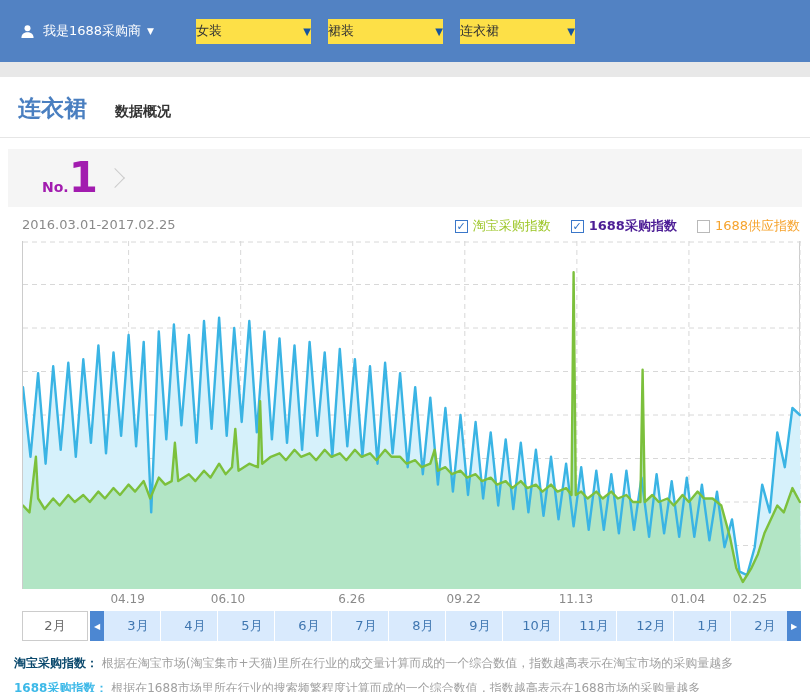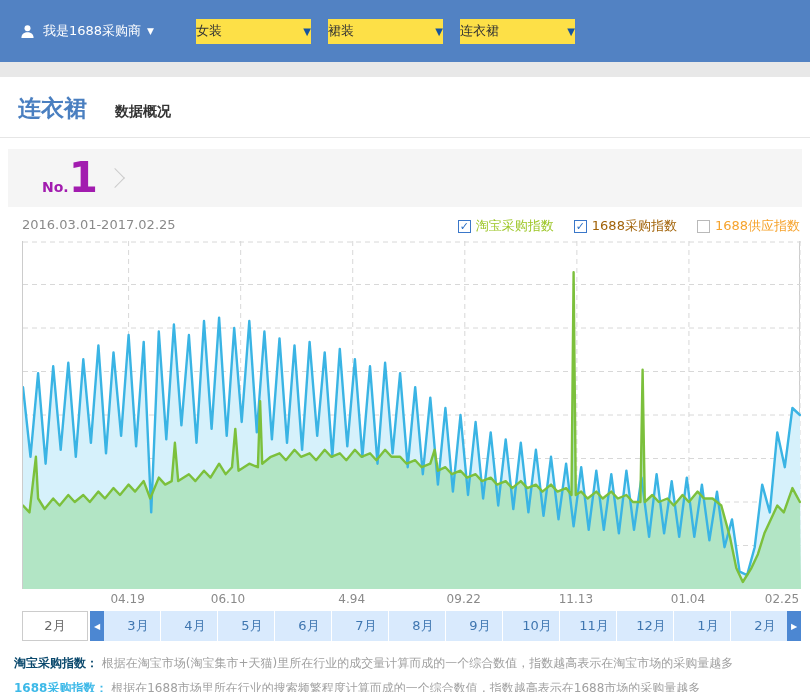--- a/index.html
+++ b/index.html
@@ -110,21 +110,21 @@
 
 <div class="chart-header">
   <span class="date-range">2016.03.01-2017.02.25</span>
   <div class="legend">
     <span class="legend-item">
       <span class="cbx checked">✓</span>
       <span style="color: rgb(156, 198, 38);">淘宝采购指数</span>
     </span>
     <span class="legend-item">
       <span class="cbx checked">✓</span>
-      <span style="color: #a16207;">1688采购指数</span>
+      <span style="color: #4c1d95; font-weight: bold;">1688采购指数</span>
     </span>
     <span class="legend-item">
       <span class="cbx"></span>
       <span style="color: rgb(246, 163, 45);">1688供应指数</span>
     </span>
   </div>
 </div>
 
 <div class="plot-wrap">
   <svg id="chart-svg" width="778" height="348" viewBox="0 0 778 348">
@@ -145,25 +145,25 @@
       <line x1="777" y1="0" x2="777" y2="348" stroke="#d8d8d8" stroke-dasharray="5,4" stroke-width="1"></line>
       <path d="M0,348 L0.0,146.2 L7.5,215.8 L15.1,132.2 L22.6,222.7 L30.2,125.3 L37.7,208.8 L45.3,121.8 L52.8,215.8 L60.3,118.3 L67.9,201.8 L75.4,104.4 L83.0,212.3 L90.5,111.4 L98.1,194.9 L105.6,94.0 L113.1,205.3 L120.7,100.9 L128.2,271.4 L135.8,90.5 L143.3,198.4 L150.9,83.5 L158.4,184.4 L165.9,94.0 L173.5,201.8 L181.0,80.0 L188.6,187.9 L196.1,76.6 L203.7,194.9 L211.2,87.0 L218.7,181.0 L226.3,80.0 L233.8,191.4 L241.4,90.5 L248.9,198.4 L256.5,97.4 L264.0,201.8 L271.5,104.4 L279.1,208.8 L286.6,100.9 L294.2,194.9 L301.7,111.4 L309.3,215.8 L316.8,107.9 L324.3,205.3 L331.9,118.3 L339.4,215.8 L347.0,125.3 L354.5,222.7 L362.1,121.8 L369.6,212.3 L377.1,132.2 L384.7,226.2 L392.2,146.2 L399.8,233.2 L407.3,156.6 L414.9,243.6 L422.4,167.0 L429.9,250.6 L437.5,174.0 L445.0,254.0 L452.6,181.0 L460.1,257.5 L467.7,191.4 L475.2,264.5 L482.7,198.4 L490.3,268.0 L497.8,201.8 L505.4,271.4 L512.9,208.8 L520.5,274.9 L528.0,215.8 L535.5,278.4 L543.1,222.7 L550.6,285.4 L558.2,226.2 L565.7,288.8 L573.3,229.7 L580.8,288.8 L588.3,233.2 L595.9,292.3 L603.4,229.7 L611.0,288.8 L618.5,236.6 L626.1,295.8 L633.6,233.2 L641.1,292.3 L648.7,240.1 L656.2,295.8 L663.8,236.6 L671.3,295.8 L678.9,243.6 L686.4,299.3 L694.0,250.6 L701.5,306.2 L709.0,278.4 L716.6,330.6 L724.1,334.1 L731.7,306.2 L739.2,243.6 L746.8,271.4 L754.3,191.4 L761.8,226.2 L769.4,167.0 L776.9,174.0 L778,348 Z" fill="#d6f1fb" stroke="none"></path>
       <path d="M0,348 L0.0,264.5 L6.5,271.4 L12.9,215.8 L15.1,257.5 L21.6,268.0 L30.2,257.5 L36.6,264.5 L45.3,254.0 L51.7,261.0 L60.3,254.0 L66.8,261.0 L75.4,250.6 L81.9,257.5 L90.5,247.1 L97.0,254.0 L105.6,243.6 L112.1,250.6 L120.7,240.1 L127.2,257.5 L135.8,236.6 L142.2,243.6 L148.7,240.1 L151.9,201.8 L155.2,240.1 L165.9,233.2 L172.4,240.1 L181.0,229.7 L187.5,236.6 L196.1,222.7 L202.6,233.2 L209.0,226.2 L212.3,187.9 L215.5,229.7 L226.3,222.7 L234.9,226.2 L237.1,160.1 L239.2,222.7 L247.8,215.8 L256.5,212.3 L262.9,219.2 L271.5,208.8 L278.0,215.8 L286.6,212.3 L293.1,219.2 L301.7,208.8 L308.2,215.8 L316.8,212.3 L323.3,219.2 L331.9,208.8 L338.4,215.8 L347.0,212.3 L353.4,219.2 L362.1,208.8 L368.5,215.8 L377.1,215.8 L383.6,222.7 L392.2,219.2 L398.7,226.2 L407.3,222.7 L411.6,208.8 L414.9,229.7 L422.4,226.2 L428.9,233.2 L437.5,229.7 L444.0,236.6 L452.6,233.2 L459.0,240.1 L467.7,236.6 L474.1,243.6 L482.7,240.1 L489.2,247.1 L497.8,240.1 L504.3,247.1 L512.9,243.6 L519.4,250.6 L528.0,243.6 L534.5,250.6 L543.1,247.1 L548.5,254.0 L550.6,31.3 L552.8,254.0 L558.2,250.6 L564.6,257.5 L573.3,250.6 L579.7,257.5 L588.3,250.6 L594.8,257.5 L603.4,254.0 L609.9,261.0 L617.4,261.0 L619.6,128.8 L621.8,261.0 L629.3,254.0 L635.8,261.0 L644.4,257.5 L650.8,264.5 L659.5,254.0 L665.9,261.0 L674.6,250.6 L681.0,257.5 L689.6,257.5 L698.3,264.5 L706.9,295.8 L713.3,327.1 L719.8,341.0 L728.4,327.1 L734.9,313.2 L741.4,292.3 L747.8,278.4 L754.3,264.5 L760.8,271.4 L769.4,247.1 L776.9,261.0 L778,348 Z" fill="#b2e5c5" stroke="none"></path>
       <path d="M0.0,146.2 L7.5,215.8 L15.1,132.2 L22.6,222.7 L30.2,125.3 L37.7,208.8 L45.3,121.8 L52.8,215.8 L60.3,118.3 L67.9,201.8 L75.4,104.4 L83.0,212.3 L90.5,111.4 L98.1,194.9 L105.6,94.0 L113.1,205.3 L120.7,100.9 L128.2,271.4 L135.8,90.5 L143.3,198.4 L150.9,83.5 L158.4,184.4 L165.9,94.0 L173.5,201.8 L181.0,80.0 L188.6,187.9 L196.1,76.6 L203.7,194.9 L211.2,87.0 L218.7,181.0 L226.3,80.0 L233.8,191.4 L241.4,90.5 L248.9,198.4 L256.5,97.4 L264.0,201.8 L271.5,104.4 L279.1,208.8 L286.6,100.9 L294.2,194.9 L301.7,111.4 L309.3,215.8 L316.8,107.9 L324.3,205.3 L331.9,118.3 L339.4,215.8 L347.0,125.3 L354.5,222.7 L362.1,121.8 L369.6,212.3 L377.1,132.2 L384.7,226.2 L392.2,146.2 L399.8,233.2 L407.3,156.6 L414.9,243.6 L422.4,167.0 L429.9,250.6 L437.5,174.0 L445.0,254.0 L452.6,181.0 L460.1,257.5 L467.7,191.4 L475.2,264.5 L482.7,198.4 L490.3,268.0 L497.8,201.8 L505.4,271.4 L512.9,208.8 L520.5,274.9 L528.0,215.8 L535.5,278.4 L543.1,222.7 L550.6,285.4 L558.2,226.2 L565.7,288.8 L573.3,229.7 L580.8,288.8 L588.3,233.2 L595.9,292.3 L603.4,229.7 L611.0,288.8 L618.5,236.6 L626.1,295.8 L633.6,233.2 L641.1,292.3 L648.7,240.1 L656.2,295.8 L663.8,236.6 L671.3,295.8 L678.9,243.6 L686.4,299.3 L694.0,250.6 L701.5,306.2 L709.0,278.4 L716.6,330.6 L724.1,334.1 L731.7,306.2 L739.2,243.6 L746.8,271.4 L754.3,191.4 L761.8,226.2 L769.4,167.0 L776.9,174.0" fill="none" stroke="#3ab4e4" stroke-width="2.4" stroke-linejoin="round" stroke-linecap="round"></path>
       <path d="M0.0,264.5 L6.5,271.4 L12.9,215.8 L15.1,257.5 L21.6,268.0 L30.2,257.5 L36.6,264.5 L45.3,254.0 L51.7,261.0 L60.3,254.0 L66.8,261.0 L75.4,250.6 L81.9,257.5 L90.5,247.1 L97.0,254.0 L105.6,243.6 L112.1,250.6 L120.7,240.1 L127.2,257.5 L135.8,236.6 L142.2,243.6 L148.7,240.1 L151.9,201.8 L155.2,240.1 L165.9,233.2 L172.4,240.1 L181.0,229.7 L187.5,236.6 L196.1,222.7 L202.6,233.2 L209.0,226.2 L212.3,187.9 L215.5,229.7 L226.3,222.7 L234.9,226.2 L237.1,160.1 L239.2,222.7 L247.8,215.8 L256.5,212.3 L262.9,219.2 L271.5,208.8 L278.0,215.8 L286.6,212.3 L293.1,219.2 L301.7,208.8 L308.2,215.8 L316.8,212.3 L323.3,219.2 L331.9,208.8 L338.4,215.8 L347.0,212.3 L353.4,219.2 L362.1,208.8 L368.5,215.8 L377.1,215.8 L383.6,222.7 L392.2,219.2 L398.7,226.2 L407.3,222.7 L411.6,208.8 L414.9,229.7 L422.4,226.2 L428.9,233.2 L437.5,229.7 L444.0,236.6 L452.6,233.2 L459.0,240.1 L467.7,236.6 L474.1,243.6 L482.7,240.1 L489.2,247.1 L497.8,240.1 L504.3,247.1 L512.9,243.6 L519.4,250.6 L528.0,243.6 L534.5,250.6 L543.1,247.1 L548.5,254.0 L550.6,31.3 L552.8,254.0 L558.2,250.6 L564.6,257.5 L573.3,250.6 L579.7,257.5 L588.3,250.6 L594.8,257.5 L603.4,254.0 L609.9,261.0 L617.4,261.0 L619.6,128.8 L621.8,261.0 L629.3,254.0 L635.8,261.0 L644.4,257.5 L650.8,264.5 L659.5,254.0 L665.9,261.0 L674.6,250.6 L681.0,257.5 L689.6,257.5 L698.3,264.5 L706.9,295.8 L713.3,327.1 L719.8,341.0 L728.4,327.1 L734.9,313.2 L741.4,292.3 L747.8,278.4 L754.3,264.5 L760.8,271.4 L769.4,247.1 L776.9,261.0" fill="none" stroke="#7cc03c" stroke-width="2.4" stroke-linejoin="round" stroke-linecap="round"></path>
     </svg>
 </div>
 <div class="xticks" id="xticks">
     <span class="xtick" style="left: 105.601px;">04.19</span>
     <span class="xtick" style="left: 206px;">06.10</span>
-    <span class="xtick" style="left: 329.734px;">4.94</span>
+    <span class="xtick" style="left: 329.734px;">6.26</span>
     <span class="xtick" style="left: 441.801px;">09.22</span>
     <span class="xtick" style="left: 553.867px;">11.13</span>
     <span class="xtick" style="left: 665.934px;">01.04</span>
-    <span class="xtick" style="left: 760px;">02.25</span>
+    <span class="xtick" style="left: 728px;">02.25</span>
   </div>
 
 <div class="month-bar">
   <div class="month-current">2月</div>
   <div class="month-arrow">◀</div>
   <div class="month-items" id="month-items">
       <div class="month-tab">3月</div>
       <div class="month-tab">4月</div>
       <div class="month-tab">5月</div>
       <div class="month-tab">6月</div>

